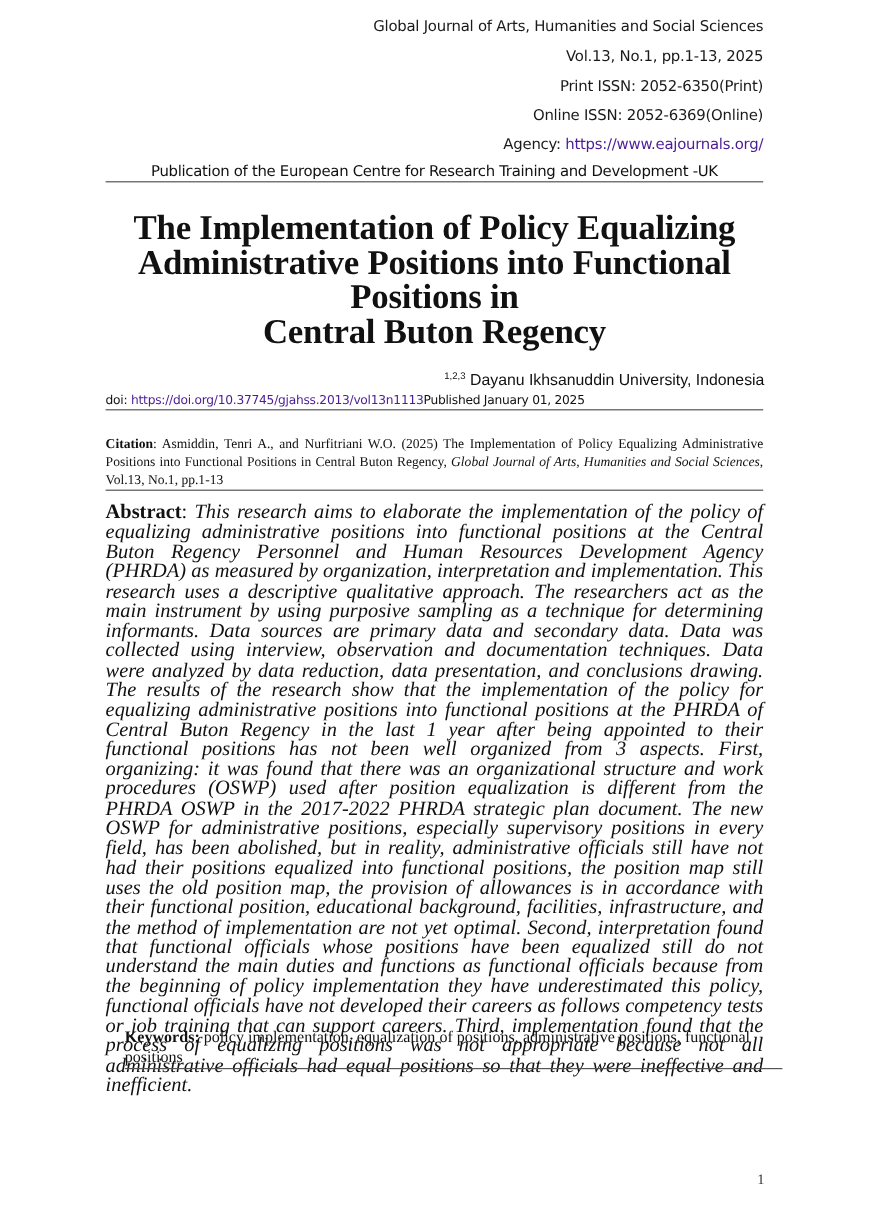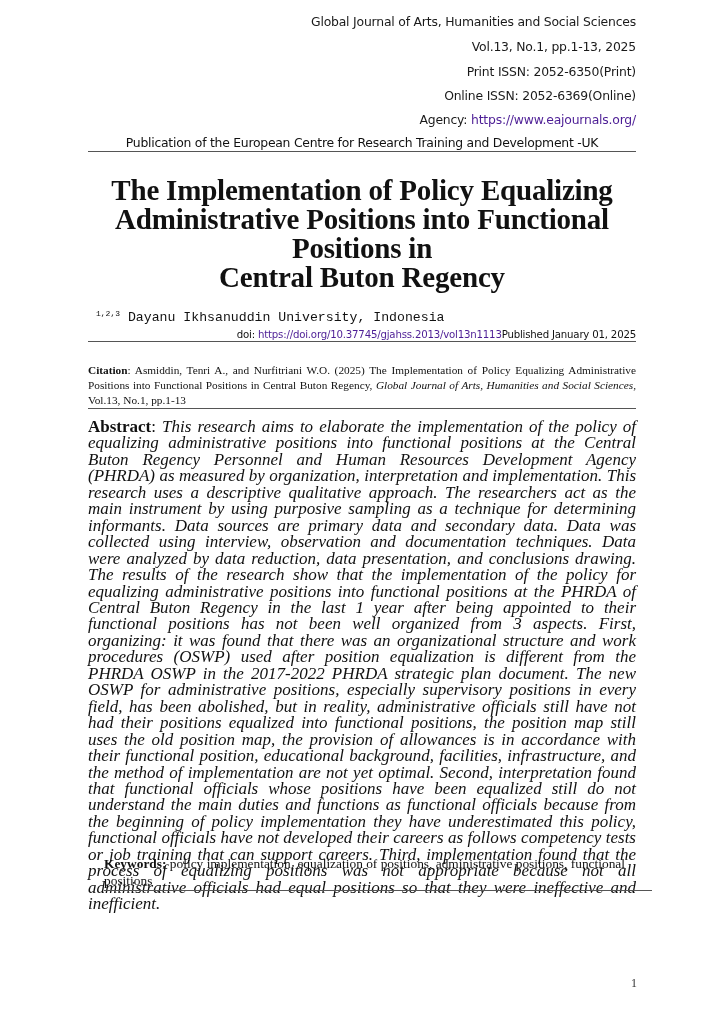--- a/index.html
+++ b/index.html
@@ -5,22 +5,22 @@
   html, body { margin: 0; padding: 0; background: #ffffff; }
   body { width: 724px; height: 1024px; position: relative; overflow: hidden; color: #111; }
   .page { position: absolute; left: 0; top: 0; width: 724px; height: 1024px; }
   .hdr { position: absolute; right: 88px; font-family: "DejaVu Sans", sans-serif; font-size: 12.4px; color: #1a1a1a; text-align: right; white-space: nowrap; letter-spacing: -0.2px; }
   .hdr a, .link { color: #4c1d95; text-decoration: none; }
   .pub { position: absolute; left: 88px; width: 548px; top: 135px; font-family: "DejaVu Sans", sans-serif; font-size: 12.4px; text-align: center; white-space: nowrap; letter-spacing: -0.25px; border-bottom: 1.5px solid #555; padding-bottom: 1px; }
   .title { position: absolute; left: 80px; width: 564px; top: 176px; text-align: center; font-family: "Liberation Serif", serif; font-weight: bold; font-size: 29px; line-height: 29px; letter-spacing: -0.2px; }
   .authors { position: absolute; left: 80px; width: 564px; top: 278px; text-align: center; font-family: "Liberation Serif", serif; font-weight: bold; font-size: 13.6px; }
   .authors sup, .affil sup { font-size: 8px; vertical-align: 5px; font-weight: normal; }
   .authors sup { font-weight: bold; }
-  .affil { position: absolute; left: 96px; width: 564px; top: 309px; text-align: left; font-family: Liberation Mono, monospace; font-size: 13.2px; }
-  .doi-row { position: absolute; left: 88px; width: 548px; top: 329px; font-family: "DejaVu Sans", sans-serif; font-size: 10.2px; border-bottom: 1.2px solid #555; padding-bottom: 1px; display: flex; justify-content: flex-end; letter-spacing: -0.2px; }
+  .affil { position: absolute; left: 73px; width: 564px; top: 309px; text-align: right; font-family: Liberation Sans, sans-serif; font-size: 13.2px; }
+  .doi-row { position: absolute; left: 88px; width: 548px; top: 329px; font-family: "DejaVu Sans", sans-serif; font-size: 10.2px; border-bottom: 1.2px solid #555; padding-bottom: 1px; display: flex; justify-content: flex-start; letter-spacing: -0.2px; }
   .citation { position: absolute; left: 88px; width: 548px; top: 363px; font-family: "Liberation Serif", serif; font-size: 11.3px; line-height: 14.8px; text-align: justify; border-bottom: 1.2px solid #555; padding-bottom: 1px; }
   .abstract { position: absolute; left: 88px; width: 548px; top: 419px; font-family: "Liberation Serif", serif; font-size: 17px; line-height: 16.45px; text-align: justify; }
   .abstract .body { font-style: italic; }
   .keywords { position: absolute; left: 104px; width: 548px; top: 856px; font-family: "Liberation Serif", serif; font-size: 13.4px; line-height: 16.5px; border-bottom: 1.2px solid #555; padding-bottom: 1px; }
   .pagenum { position: absolute; left: 631px; top: 976px; font-family: "Liberation Serif", serif; font-size: 12px; color: #333; }
   b { font-weight: bold; }
 </style>
 </head>
 <body>
 

